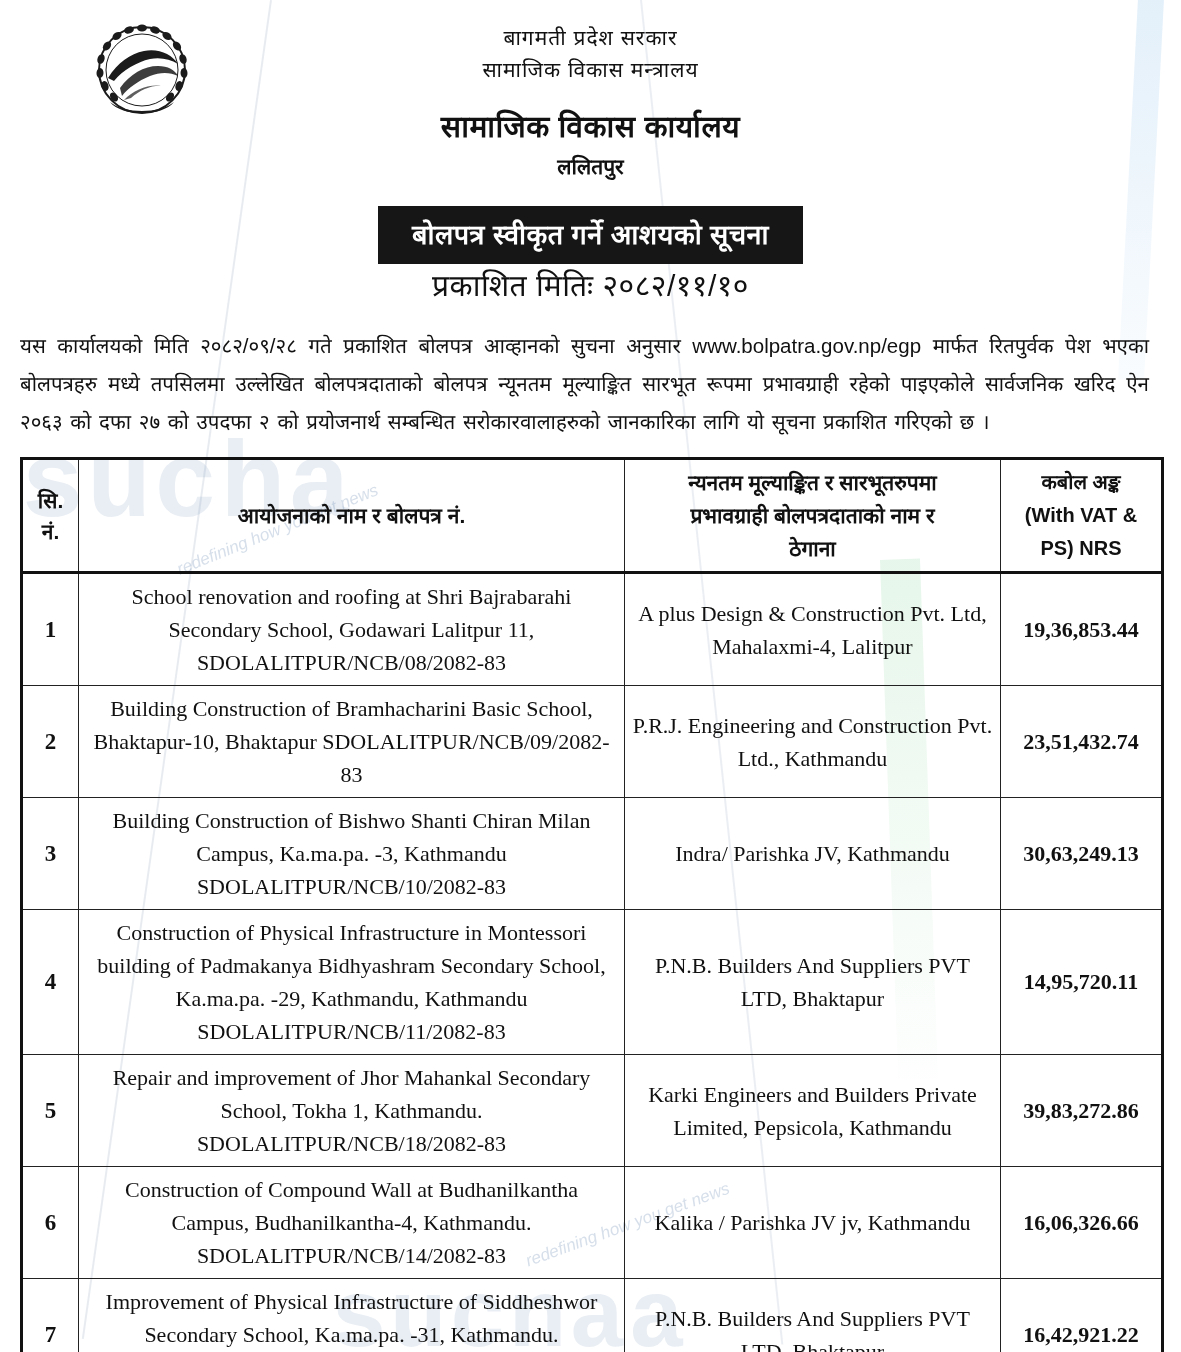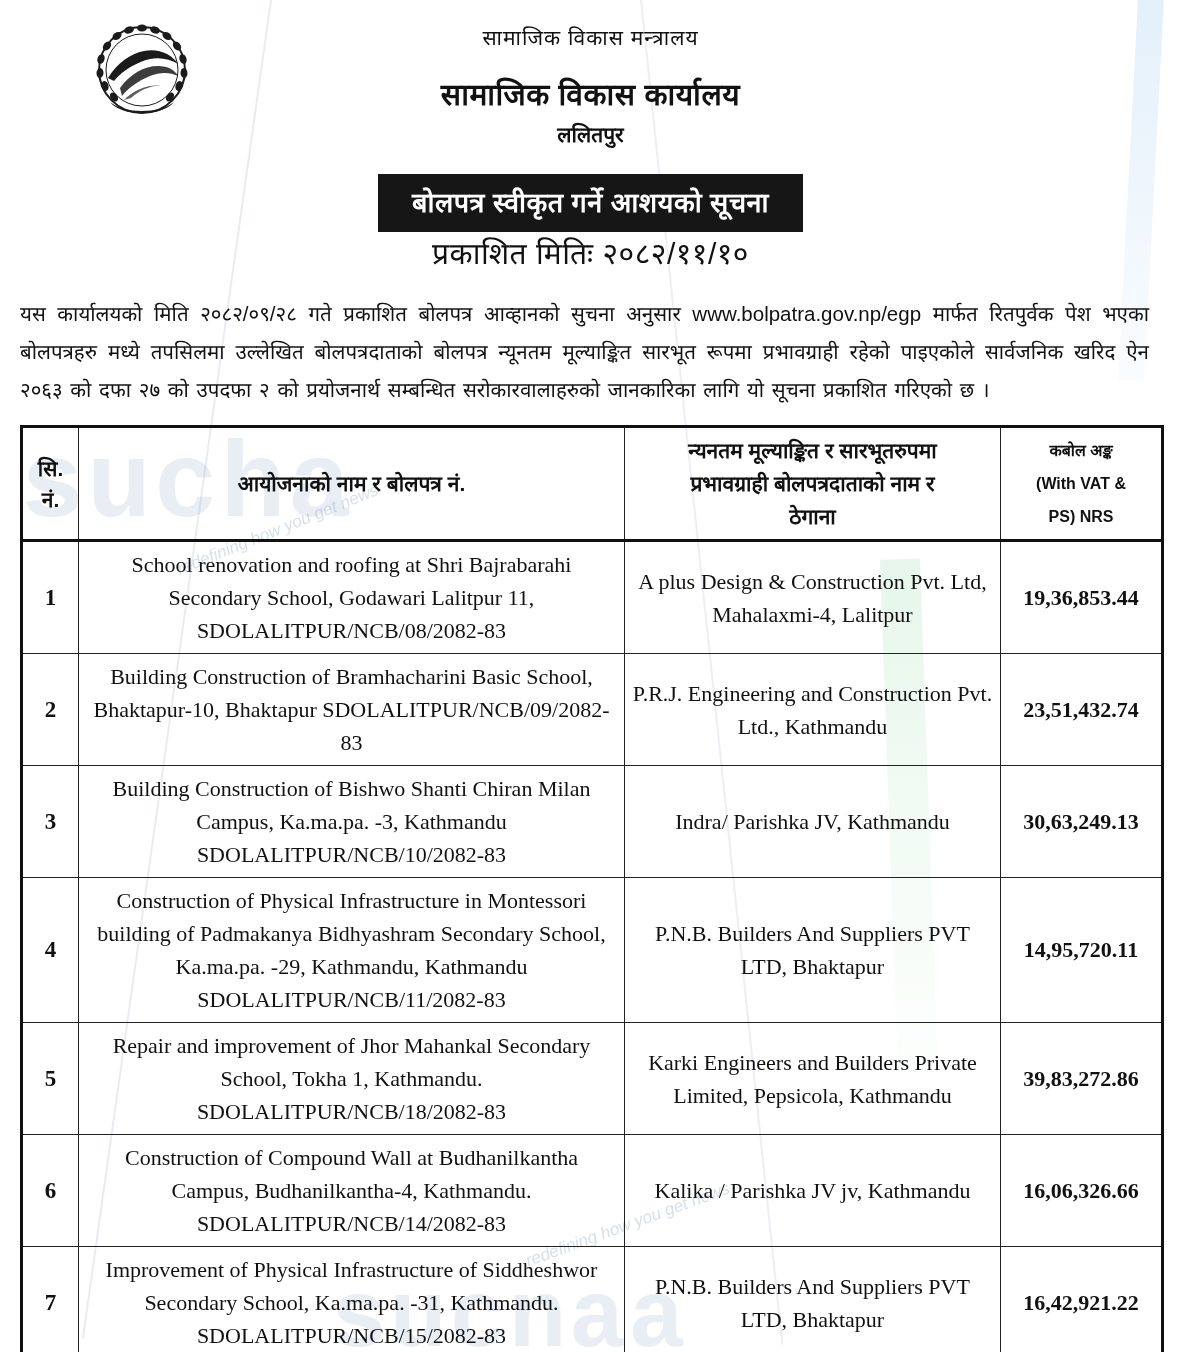--- a/index.html
+++ b/index.html
@@ -161,21 +161,21 @@
   .th-sn {
     font-family: "Liberation Sans", "DejaVu Sans", sans-serif;
     font-weight: 700;
     font-size: 21px;
     line-height: 31px;
     text-align: center;
   }
   .th-amt {
     font-family: "Liberation Sans", "DejaVu Sans", sans-serif;
     font-weight: 700;
-    font-size: 16px;
+    font-size: 20px;
     line-height: 33px;
     text-align: center;
   }
   .cell-sn {
     text-align: center;
     font-weight: 700;
     font-size: 23px;
     font-family: "Liberation Serif", serif;
   }
   .cell-proj,
@@ -240,20 +240,21 @@
 
           <path d="M18 60 C28 44 40 36 54 33 C68 30 82 36 88 46 C80 41 70 39 60 41 C47 44 33 52 24 63 Z"></path>
           <path d="M30 70 C40 56 54 48 68 48 C78 48 85 52 88 58 C80 54 70 54 60 58 C48 63 38 70 32 78 Z" opacity="0.85"></path>
           <path d="M34 82 C44 72 58 66 72 68 C62 67 50 72 41 80 Z" opacity="0.7"></path>
 
           <path d="M20 84 C34 96 70 96 84 84 C72 99 32 99 20 84 Z"></path>
         </g>
       </svg>
     </div>
 
+    <div class="org-line-1">बागमती प्रदेश सरकार</div>
     <div class="org-line-2">सामाजिक विकास मन्त्रालय</div>
     <div class="org-line-3">सामाजिक विकास कार्यालय</div>
     <div class="org-line-4">ललितपुर</div>
 
     <div class="notice-banner">बोलपत्र स्वीकृत गर्ने आशयको सूचना</div>
 
     <div class="published-date">प्रकाशित मितिः २०८२/११/१०</div>
   </div>
 
   <p class="intro">यस कार्यालयको मिति २०८२/०९/२८ गते प्रकाशित बोलपत्र आव्हानको सुचना अनुसार www.bolpatra.gov.np/egp मार्फत रितपुर्वक पेश भएका बोलपत्रहरु मध्ये तपसिलमा उल्लेखित बोलपत्रदाताको बोलपत्र न्यूनतम मूल्याङ्कित सारभूत रूपमा प्रभावग्राही रहेको पाइएकोले सार्वजनिक खरिद ऐन २०६३ को दफा २७ को उपदफा २ को प्रयोजनार्थ सम्बन्धित सरोकारवालाहरुको जानकारिका लागि यो सूचना प्रकाशित गरिएको छ ।</p>

